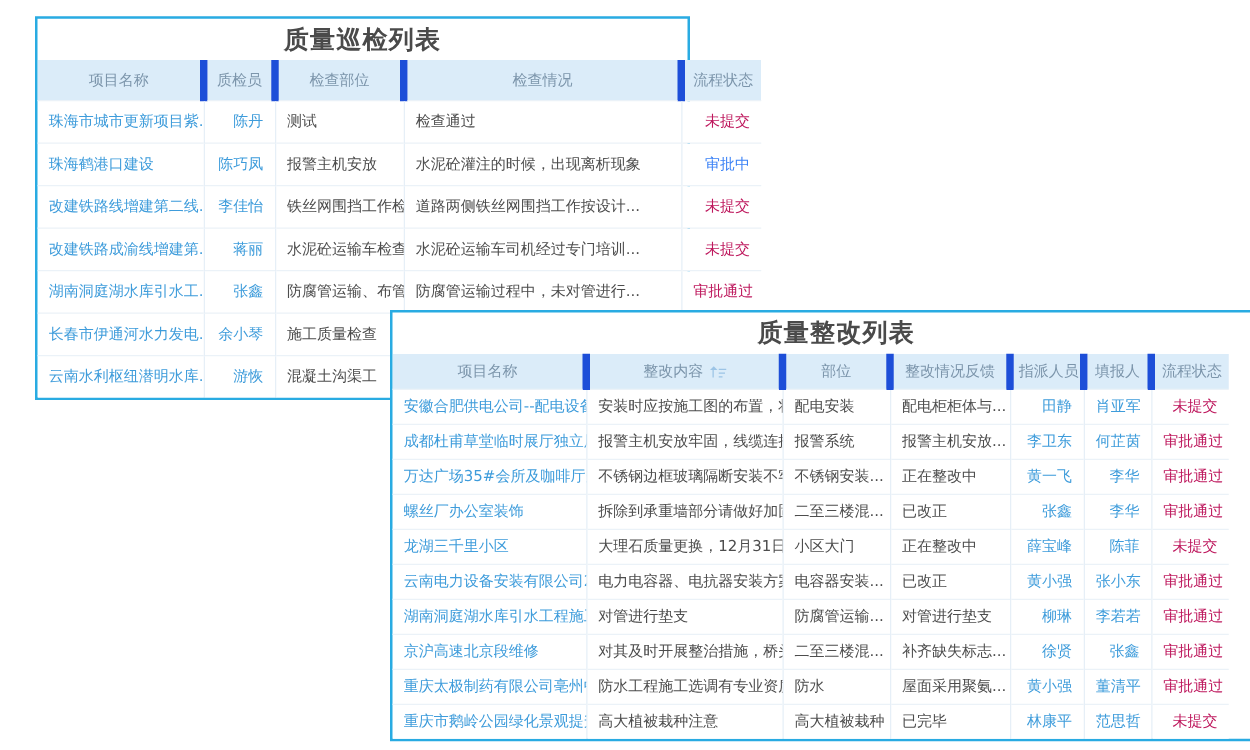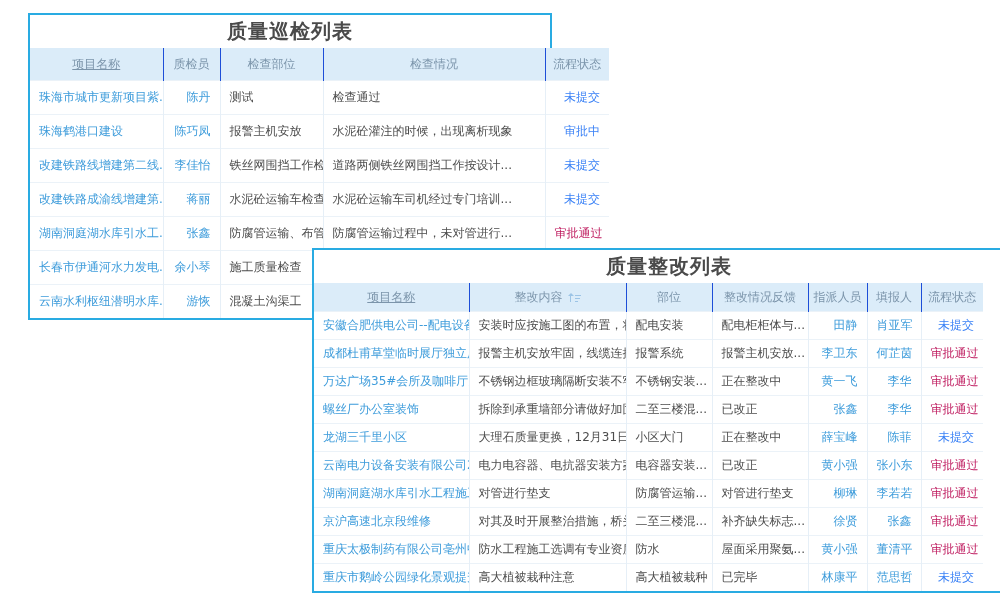--- a/index.html
+++ b/index.html
@@ -20,38 +20,38 @@
     letter-spacing:1px;white-space:nowrap;overflow:hidden;
   }
   table.grid{
     border-collapse:collapse;table-layout:fixed;
   }
   #inspection-panel table.grid{width:579px;}
   #rectify-panel table.grid{width:669px;}
   .grid th{
     background:#dbecf9;color:#7c95ab;font-size:12px;font-weight:normal;
     text-align:center;padding:0 4px;white-space:nowrap;overflow:hidden;
-    border-left:1px solid #1d4ed8;
-  }
-  .grid th:first-child{border-left:none;text-decoration:underline;}
+    border-left:6px solid #1d4ed8;
+  }
+  .grid th:first-child{border-left:none;}
   #inspection-panel .grid th{height:32px;}
   #rectify-panel .grid th{height:28px;}
   .grid td{
     font-size:12px;color:#4d4d4d;padding:0 9px;vertical-align:middle;
     white-space:nowrap;overflow:hidden;text-overflow:clip;
     border-left:1px solid #e6eff7;border-top:1px solid #ebf2f8;
     background:#ffffff;
   }
   .grid td:first-child{border-left:none;}
   #inspection-panel .grid td{height:33px;}
   #rectify-panel .grid td{height:27px;}
   .c-center{text-align:right;padding:0 2px;}
   .link{color:#3e9cdb;cursor:pointer;}
   .status{font-size:12px;}
-  .status.pending{color:#3b82f6;}
+  .status.pending{color:#be185d;}
   .status.reviewing{color:#3b82f6;}
   .status.approved{color:#be185d;}
   
   .sort-icon{display:inline-block;position:relative;width:13px;height:9px;margin-left:5px;vertical-align:-1px;cursor:pointer;}
   .sort-icon .stem{position:absolute;left:2px;top:2px;width:1px;height:7px;background:#9cc4e6;}
   .sort-icon .head{position:absolute;left:0;top:0;width:0;height:0;
     border-left:3px solid transparent;border-right:3px solid transparent;border-bottom:3px solid #9cc4e6;}
   .sort-icon .b{position:absolute;left:7px;height:1px;background:#9cc4e6;}
   .sort-icon .b1{top:2px;width:6px;}
   .sort-icon .b2{top:5px;width:5px;}

